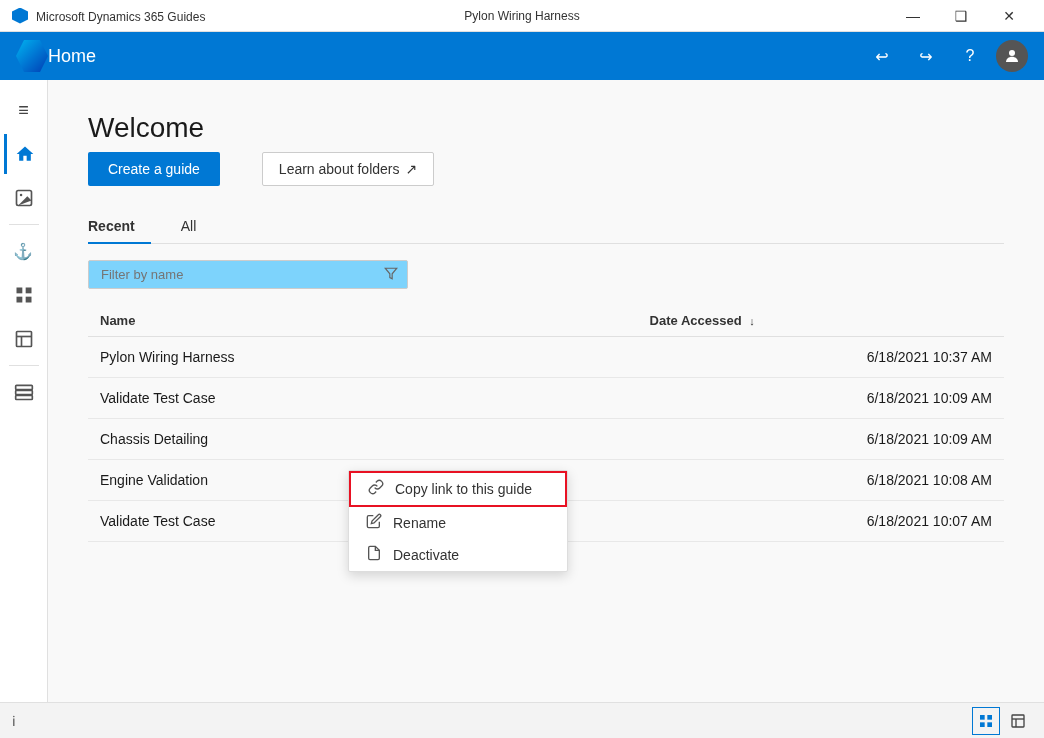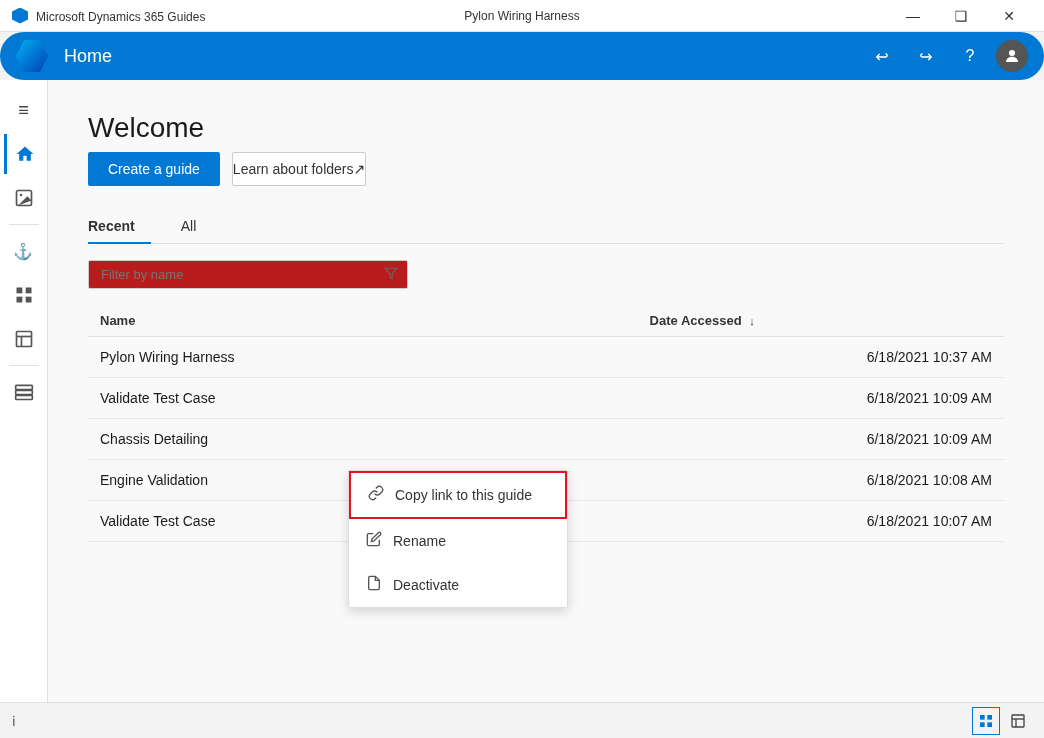--- a/index.html
+++ b/index.html
@@ -25,23 +25,21 @@
     }
     .app-icon { width: 16px; height: 16px; background: #0078d4; clip-path: polygon(50% 0%, 100% 25%, 100% 75%, 50% 100%, 0% 75%, 0% 25%); }
 
     
     .nav-bar {
       background: #0078d4;
       height: 48px;
       display: flex;
       align-items: center;
       padding: 0 16px;
-      gap: 16px;
       flex-shrink: 0;
-      border-radius: 24px;
     }
     .nav-logo {
       width: 32px; height: 32px;
       background: linear-gradient(135deg, #00b4f0 0%, #0078d4 50%, #003eb4 100%);
       clip-path: polygon(25% 0%, 75% 0%, 100% 50%, 75% 100%, 25% 100%, 0% 50%);
     }
     .nav-title { color: white; font-size: 18px; font-weight: 400; flex: 1; }
     .nav-actions { display: flex; align-items: center; gap: 8px; }
     .nav-btn {
       background: none; border: none; color: white; cursor: pointer;
@@ -82,40 +80,40 @@
     .content { flex: 1; padding: 32px 40px; overflow-y: auto; background: #f9f9f9; position: relative; }
 
     .welcome-title { font-size: 28px; font-weight: 300; color: #1a1a1a; margin-bottom: 8px; }
 
     .action-buttons { display: flex; gap: 12px; margin-bottom: 24px; }
     .btn-primary {
       background: #0078d4; color: white; border: none; padding: 8px 20px;
       font-size: 14px; cursor: pointer; border-radius: 2px; font-family: inherit;
     }
     .btn-secondary {
-      background: white; color: #333; border: 1px solid #ccc; padding: 8px 0;
+      background: white; color: #333; border: 1px solid #ccc; padding: 8px 16px;
       font-size: 14px; cursor: pointer; border-radius: 2px; font-family: inherit;
-      display: flex; align-items: center; 
+      display: flex; align-items: center; gap: 6px; margin-left: 30px;
     }
 
     
     .tabs { display: flex; gap: 14px; margin-bottom: 16px; border-bottom: 1px solid #e0e0e0; }
     .tab {
       padding: 8px 16px; font-size: 14px; cursor: pointer; color: #333;
       border-bottom: 2px solid transparent; margin-bottom: -1px;
     }
     .tab.active { border-bottom: 2px solid #0078d4; font-weight: 600; }
     .tab:first-child { padding-left: 0; }
 
     
     .filter-row { margin-bottom: 16px; }
     .filter-input-wrap { position: relative; display: inline-block; }
     .filter-input {
       width: 320px; padding: 6px 32px 6px 12px; border: 1px solid #ccc;
-      font-size: 13px; font-family: inherit; border-radius: 2px; background: #b91c1c;
+      font-size: 13px; font-family: inherit; border-radius: 2px; background: #7dd3fc;
     }
     .filter-icon { position: absolute; right: 10px; top: 50%; transform: translateY(-50%); color: #666; font-size: 14px; pointer-events: none; }
 
     
     .guide-table { width: 100%; border-collapse: collapse; }
     .guide-table th {
       text-align: left; font-size: 13px; font-weight: 600; color: #333;
       padding: 8px 12px; border-bottom: 1px solid #e0e0e0;
     }
     .guide-table td {
@@ -138,21 +136,21 @@
       border: 1px solid #ddd;
       box-shadow: 0 4px 12px rgba(0,0,0,0.15);
       border-radius: 2px;
       min-width: 220px;
       z-index: 100;
       top: 390px;
       left: 300px;
     }
     .context-menu-item {
       display: flex; align-items: center; gap: 10px;
-      padding: 12px 16px; font-size: 14px; cursor: pointer; color: #333;
+      padding: 6px 16px; font-size: 14px; cursor: pointer; color: #333;
     }
     .context-menu-item.highlighted {
       border: 2px solid #e81123;
       color: #333;
     }
     .context-icon { font-size: 16px; color: #555; width: 18px; text-align: center; }
 
     
     .footer {
       height: 36px;

